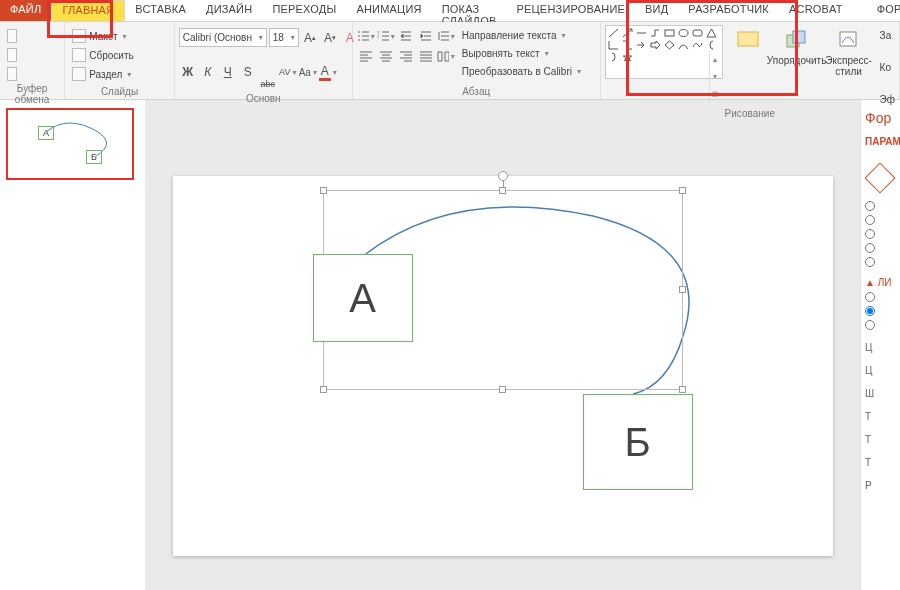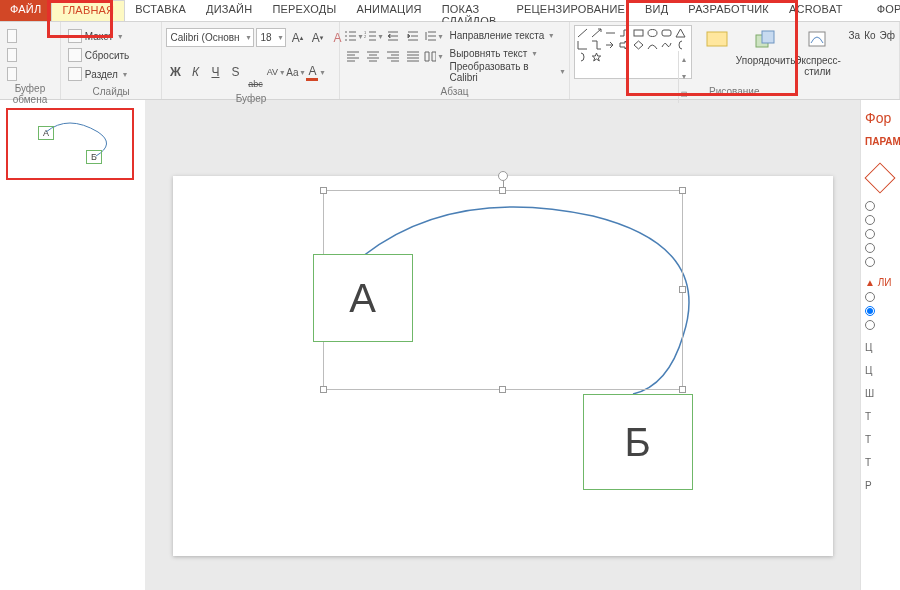--- a/index.html
+++ b/index.html
@@ -2,21 +2,21 @@
 <html><head>
 <meta charset="utf-8">
 <style>
 * { margin: 0; padding: 0; box-sizing: border-box; font-family: "Segoe UI", Tahoma, sans-serif; }
 body { background: #fff; width: 900px; height: 590px; overflow: hidden; font-size: 11px; color: #444; }
 
 
 .tabs { display: flex; height: 22px; background: #fff; border-bottom: 1px solid #d4d4d4; }
 .tab { padding: 3px 10px 0 10px; font-size: 11px; color: #444; cursor: pointer; letter-spacing: .2px; }
 .tab.file { background: #d24726; color: #fff; }
-.tab.active { background: #fef9c3; border: 1px solid #d4d4d4; border-bottom: none; color: #d24726; }
+.tab.active { background: #fde047; border: 1px solid #d4d4d4; border-bottom: none; color: #d24726; }
 
 
 .ribbon { display: flex; height: 78px; background: #f3f3f3; border-bottom: 1px solid #d4d4d4; position: relative; }
 .group { border-right: 1px solid #e0e0e0; display: flex; flex-direction: column; justify-content: space-between; padding: 3px 4px 0 4px; }
 .group-label { font-size: 10px; color: #777; text-align: center; padding-bottom: 2px; }
 .group-body { flex: 1; display: flex; align-items: flex-start; gap: 4px; }
 
 .bigbtn { display: flex; flex-direction: column; align-items: center; justify-content: flex-start; width: 48px; height: 60px; padding-top: 2px; cursor: pointer; }
 .bigbtn .ico { width: 28px; height: 26px; display: flex; align-items: center; justify-content: center; }
 .bigbtn .lbl { font-size: 10px; text-align: center; line-height: 11px; margin-top: 2px; }
@@ -47,21 +47,21 @@
 
 
 .shapesgal { width: 118px; height: 54px; border: 1px solid #c8c8c8; background: #fff; display: flex; flex-wrap: wrap; padding: 1px; gap: 0; align-content: flex-start; }
 .shapesgal .sh { width: 14px; height: 12px; display: flex; align-items: center; justify-content: center; cursor: pointer; }
 .shapesgal svg { width: 11px; height: 10px; }
 .shapesgal .expand { width: 12px; height: 52px; border-left: 1px solid #ddd; margin-left: auto; display: flex; flex-direction: column; }
 .shapesgal .expand div { flex:1; display:flex; align-items:center; justify-content:center; font-size:8px; color:#888; cursor:pointer; }
 
 .redbox { position: absolute; border: 3px solid #e4312b; pointer-events: none; }
 
-.drawbtns { display: flex; flex-direction: row; gap: 1px; padding-top: 2px; font-size: 10px; }
+.drawbtns { display: flex; flex-direction: column; gap: 15px; padding-top: 2px; font-size: 10px; }
 
 
 .workspace { display: flex; height: 490px; }
 .thumbcol { width: 145px; background: #fff; padding: 8px 6px; }
 .thumb { border: 2px solid #e4312b; background: #fff; width: 128px; height: 72px; position: relative; }
 .thumbnum { position: absolute; left: -12px; top: -4px; font-size: 11px; color: #d24726; }
 .thumb .tboxA { position: absolute; left: 30px; top: 16px; width: 16px; height: 14px; border: 1px solid #6fb768; font-size: 9px; text-align: center; line-height: 12px; }
 .thumb .tboxB { position: absolute; left: 78px; top: 40px; width: 16px; height: 14px; border: 1px solid #6fb768; font-size: 9px; text-align: center; line-height: 12px; }
 .thumb svg.curve { position: absolute; left: 0; top: 0; }
 
@@ -184,21 +184,21 @@
               <span>Aa</span>
               <span class="caret">▾</span>
             </div>
           <div class="ibtn">
               <span style="border-bottom:3px solid #d24726;padding:0 2px">A</span>
               <span class="caret">▾</span>
             </div>
         </div>
       </div>
     </div>
-    <div class="group-label">Буфер</div>
+    <div class="group-label">Основн</div>
   </div>
 
   <div class="group" style="width:268px">
     <div class="group-body">
       <div class="parablock">
         <div class="pararow">
           <div class="pico">
               <svg>
                 <path d="M1 2h2M1 6h2M1 10h2 M5 2h8M5 6h8M5 10h8" stroke="#666"></path>
               </svg>

